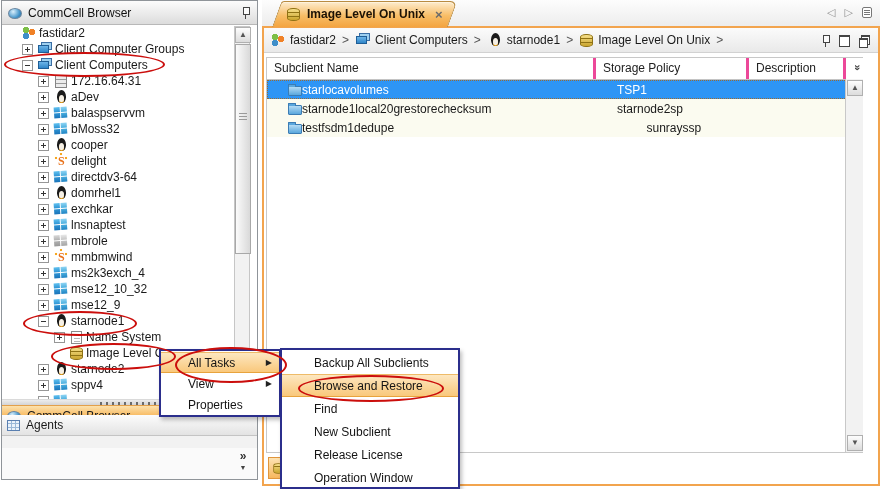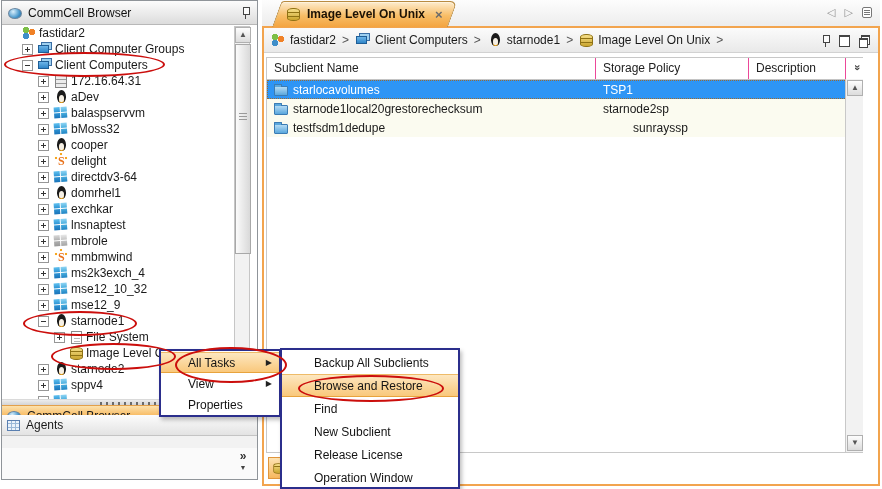--- a/index.html
+++ b/index.html
@@ -94,26 +94,26 @@
   #nav-icons{position:absolute;right:8px;top:5px;display:flex;align-items:center;gap:9px;}
 
   #panel-body{position:absolute;left:0;top:26px;width:618px;height:460px;border:2px solid #f2a44e;background:#fff;box-sizing:border-box;}
   #crumbbar{position:relative;height:24px;display:flex;align-items:center;gap:5px;padding:0 6px;background:linear-gradient(#fbfbfb,#e9e9e9);border-bottom:1px solid #d2d2d2;white-space:nowrap;}
   .crumb{display:flex;align-items:center;gap:4px;}
   .crumb-sep{color:#555;margin:0 1px;}
   #crumb-icons{position:absolute;right:8px;top:5px;display:flex;align-items:center;gap:8px;}
 
   #table{position:absolute;left:2px;top:29px;width:597px;height:396px;border:1px solid #c8c8c8;border-right:none;box-sizing:border-box;background:#fff;}
   #thead{display:flex;height:21px;border-bottom:1px solid #c4c4c4;background:#fff;}
-  .th{box-sizing:border-box;border-right:1px solid #ec4899;padding:3px 0 0 7px;color:#222;}
+  .th{box-sizing:border-box;border-right:3px solid #ec4899;padding:3px 0 0 7px;color:#222;}
   .th-fill{flex:1;border-right:none;position:relative;}
   #colpick{position:absolute;right:3px;top:4px;color:#444;font-weight:bold;font-size:11px;transform:rotate(90deg);line-height:11px;}
   .trow{display:flex;height:19px;align-items:center;}
   .trow.alt{background:#fbfbf0;}
-  .td{box-sizing:border-box;padding-left:7px;display:flex;align-items:center;gap:5px;overflow:hidden;white-space:nowrap;height:100%;}
+  .td{box-sizing:border-box;padding-left:21px;display:flex;align-items:center;overflow:hidden;white-space:nowrap;height:100%;}
   .trow.selected{background:#2e95f5;color:#fff;outline:1px dotted #9c6a2f;outline-offset:-1px;}
   #tscroll{position:absolute;right:0;top:21px;width:17px;bottom:0;background:#f2f2f2;border-left:1px solid #c8c8c8;}
   #tscroll .up{top:1px;left:1px;}
   #tscroll .down{bottom:1px;left:1px;}
   #mini-tab{position:absolute;left:4px;bottom:5px;width:18px;height:20px;border:1px solid #e0953c;background:linear-gradient(#fde3b4,#f7b75e);display:flex;align-items:center;justify-content:center;}
 
   
   .menu{position:absolute;background:#fff;border:2px solid #2b2e8c;box-shadow:2px 3px 4px rgba(0,0,0,.25);z-index:40;box-sizing:border-box;padding:1px 0;}
   #menu-context{left:159px;top:349px;width:122px;height:68px;}
   #menu-sub{left:280px;top:348px;width:180px;height:141px;}
@@ -234,21 +234,21 @@
           <span class="tree-label">mse12_9</span>
         </div>
         <div class="tree-row" style="padding-left: 36px;">
           <span class="tw"></span>
           <span class="ic ic-linux"></span>
           <span class="tree-label">starnode1</span>
         </div>
         <div class="tree-row" style="padding-left: 52px;">
           <span class="tw plus"></span>
           <span class="ic ic-fs"></span>
-          <span class="tree-label">File System</span>
+          <span class="tree-label">Name System</span>
         </div>
         <div class="tree-row" style="padding-left: 52px;">
           <span class="tw-sp"></span>
           <span class="ic ic-db"></span>
           <span class="tree-label">Image Level On</span>
         </div>
         <div class="tree-row" style="padding-left: 36px;">
           <span class="tw plus"></span>
           <span class="ic ic-linux"></span>
           <span class="tree-label">starnode2</span>

